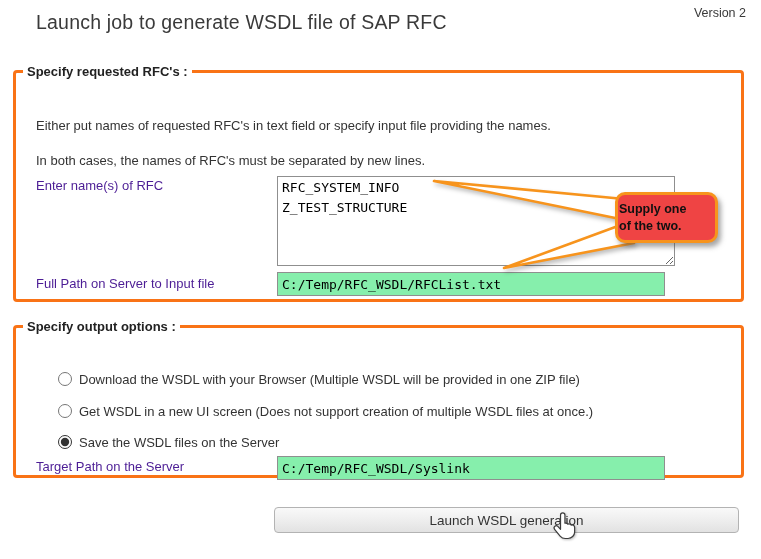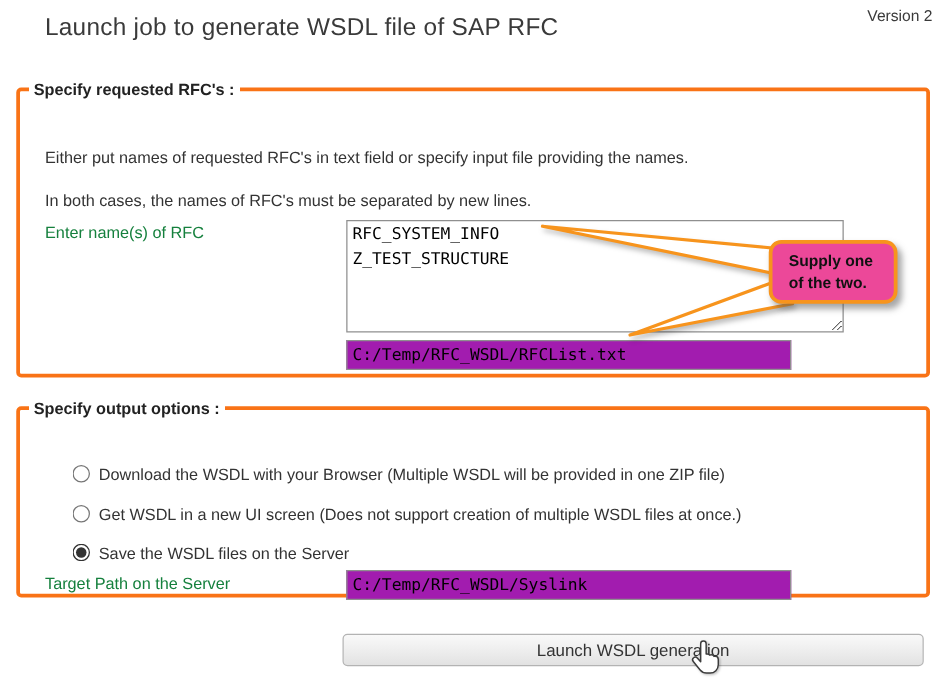--- a/index.html
+++ b/index.html
@@ -12,31 +12,31 @@
 
   fieldset.fs { position:absolute; left:13px; width:731px; margin:0; padding:0;
                 border:3px solid #f97316; border-radius:4px; background:#fff; }
   .fs1 { top:64px;  height:238px; }
   .fs2 { top:319px; height:159px; }
   legend { font-size:13px; font-weight:bold; color:#222; margin-left:7px; padding:0 4px; }
 
   .instr { position:absolute; left:20px; font-size:13px; color:#333; white-space:nowrap; }
   .i1 { top:39px; }
   .i2 { top:74px; }
-  .lbl { position:absolute; left:20px; font-size:13px; color:#15803d; white-space:nowrap; }
+  .lbl { position:absolute; left:20px; font-size:13px; color:#4c1d95; white-space:nowrap; }
   .lbl-rfc    { top:99px; }
   .lbl-file   { top:197px; }
   .lbl-target { top:125px; }
 
   .ta { position:absolute; left:261px; top:97px; width:398px; height:90px;
         border:1px solid #8f8f8f; border-radius:0; background:#fff;
         font-family:"DejaVu Sans Mono", monospace; font-size:13px; line-height:1.5;
         color:#000; padding:1px 4px; resize:both; overflow:auto; outline:none; }
-  .ti { position:absolute; left:261px; width:356px; height:24px;
-        border:1px solid #8f8f8f; border-radius:0; background:#a21caf;
+  .ti { position:absolute; left:261px; width:388px; height:24px;
+        border:1px solid #8f8f8f; border-radius:0; background:#86efac;
         font-family:"DejaVu Sans Mono", monospace; font-size:13px; color:#000;
         padding:2px 4px; outline:none; }
   .ti-file   { top:193px; }
   .ti-target { top:122px; }
 
   .radio-row { position:absolute; left:42px; height:18px; display:flex; align-items:center; gap:7px;
                font-size:13px; color:#333; white-space:nowrap; cursor:default; }
   .r1 { top:36px; } .r2 { top:68px; } .r3 { top:99px; }
   .radio-row input[type=radio] { width:14px; height:14px; margin:0; accent-color:#333; }
 
@@ -44,24 +44,24 @@
                 border:1px solid #b3b3b3; border-radius:4px;
                 background:linear-gradient(#f9f9f9, #ededed 55%, #e2e2e2);
                 font-family:"Liberation Sans", sans-serif; font-size:13.5px; color:#333; }
 
   .arrows { position:absolute; left:0; top:0; width:761px; height:559px;
             pointer-events:none; z-index:4;
             filter:drop-shadow(2px 3px 2px rgba(0,0,0,.25)); }
   .tail { fill:#ffffff; stroke:#F7941D; stroke-width:2.6; stroke-linejoin:round; }
 
   .callout { position:absolute; left:615px; top:192px; width:103px; height:51px;
-             background:#ec4899; border:3px solid #F7941D; border-radius:10px;
+             background:#ef4444; border:3px solid #F7941D; border-radius:10px;
              box-shadow:3px 4px 5px rgba(80,80,80,.5);
              font-size:12.5px; font-weight:bold; color:#111; line-height:17px;
-             padding:6px 0 0 13px; z-index:5; }
+             padding:6px 0 0 1px; z-index:5; }
 
   .cursor { position:absolute; left:551px; top:512px; width:27px; height:31px; z-index:6;
             filter:drop-shadow(1px 1px 1px rgba(0,0,0,.25)); }
 </style>
 </head>
 <body>
 
 <div id="app">
 
   <div class="page-title">Launch job to generate WSDL file of SAP RFC</div>
@@ -69,20 +69,21 @@
 
   <fieldset class="fs fs1">
     <legend>Specify requested RFC's :</legend>
     <div class="instr i1">Either put names of requested RFC's in text field or specify input file providing the names.</div>
     <div class="instr i2">In both cases, the names of RFC's must be separated by new lines.</div>
 
     <div class="lbl lbl-rfc">Enter name(s) of RFC</div>
     <textarea class="ta" spellcheck="false" style="">RFC_SYSTEM_INFO
 Z_TEST_STRUCTURE</textarea>
 
+    <div class="lbl lbl-file">Full Path on Server to Input file</div>
     <input class="ti ti-file" type="text" spellcheck="false" value="C:/Temp/RFC_WSDL/RFCList.txt" style="">
   </fieldset>
 
   <svg class="arrows" viewBox="0 0 761 559" xmlns="http://www.w3.org/2000/svg">
     <polygon class="tail" points="434,181 624,199 630,221"></polygon>
     <polygon class="tail" points="504,268 618,226 634,243"></polygon>
   </svg>
 
   <div class="callout">
     <div>Supply one</div>

